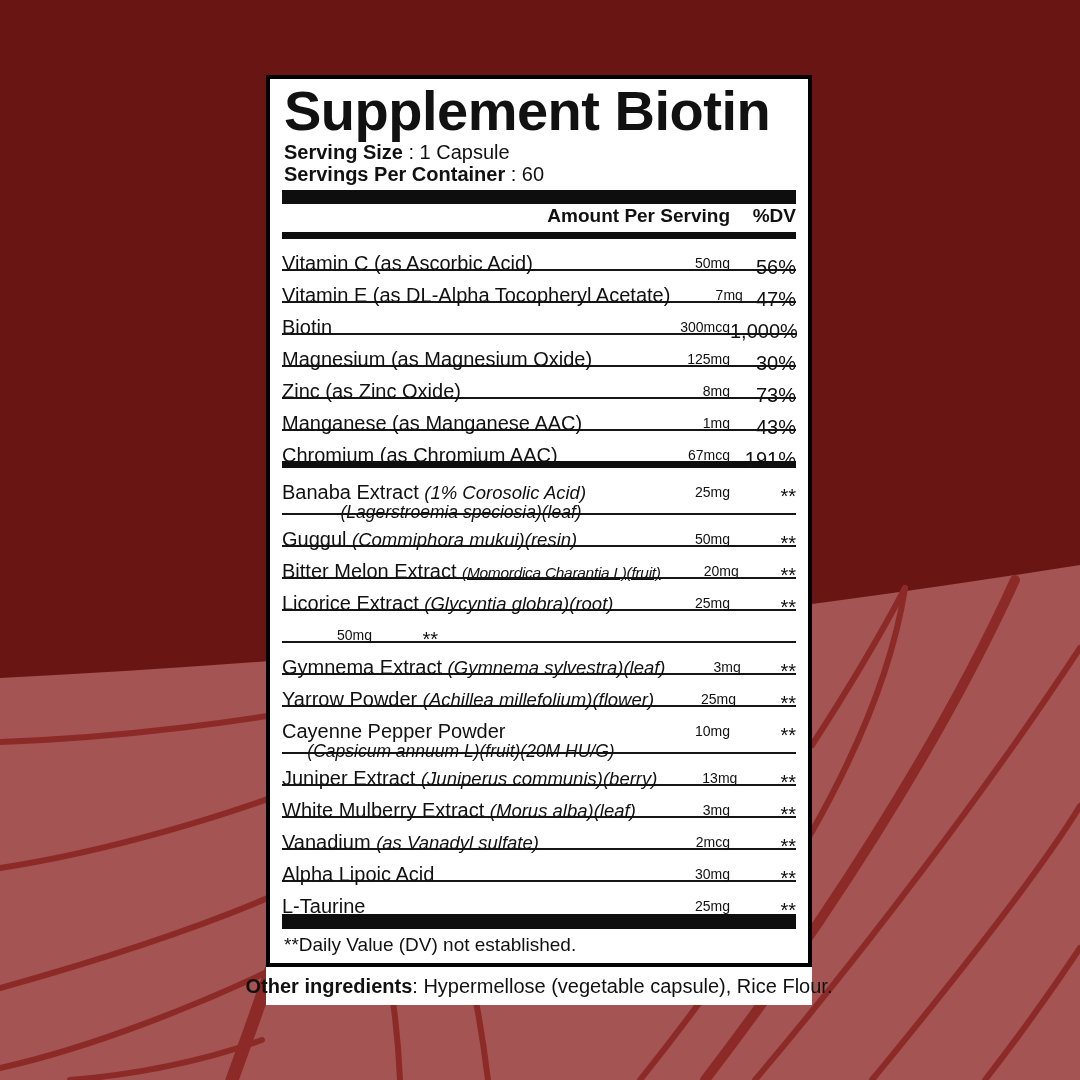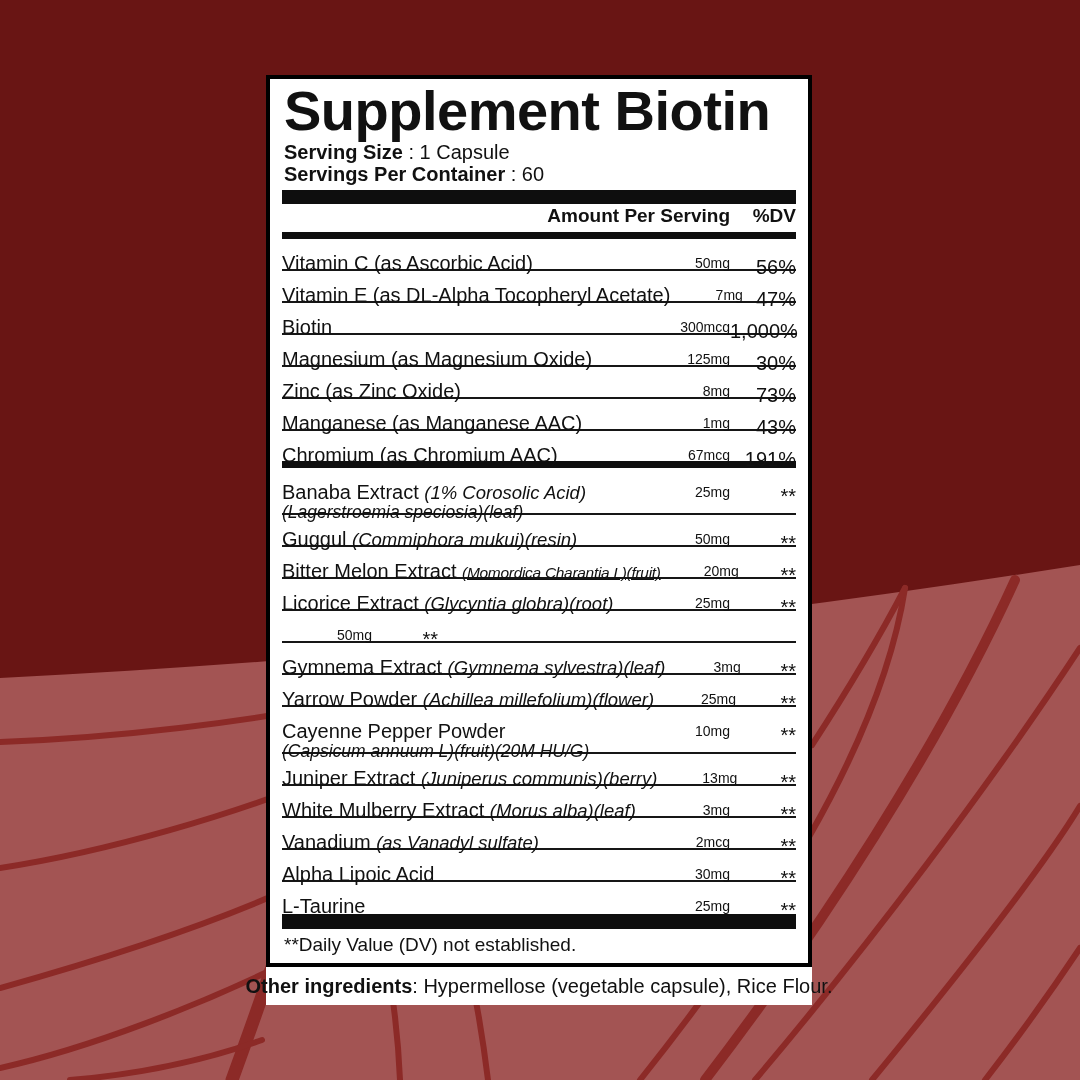--- a/index.html
+++ b/index.html
@@ -22,21 +22,21 @@
   .head-row{display:flex;align-items:flex-end;padding:1px 0 5px 0;font-size:19px;font-weight:bold;}
   .head-spacer{flex:1;}
   .head-amount{text-align:right;white-space:nowrap;}
   .head-dv{width:66px;text-align:right;white-space:nowrap;}
 
   .row{display:flex;align-items:flex-start;height:30px;padding-top:14px;box-sizing:border-box;}
   .row.two-line{height:45px;}
   .cell-name{flex:1;font-size:20px;line-height:21px;white-space:nowrap;overflow:visible;}
   .latin{font-style:italic;font-size:18.5px;}
   .latin-small{font-style:italic;font-size:15.5px;letter-spacing:-0.3px;text-decoration:underline;}
-  .name-line2{font-style:italic;font-size:17.5px;line-height:18px;margin-top:0px;white-space:nowrap;}
+  .name-line2{font-style:italic;font-size:17.5px;line-height:18px;margin-top:0px;white-space:nowrap;text-align:center;}
   .cell-amount{width:90px;text-align:right;font-size:14px;line-height:21px;white-space:nowrap;}
   .cell-dv{width:66px;text-align:right;font-size:20px;line-height:21px;position:relative;top:4px;white-space:nowrap;}
   .sep{height:2px;background:#161616;}
   .footnote{font-size:19px;padding-top:5px;margin-left:2px;}
   .other-strip{box-sizing:border-box;width:546px;height:38px;display:flex;align-items:center;
                justify-content:center;font-size:20px;color:#111;white-space:nowrap;border-radius:16px;}
   .other-strip b{font-weight:bold;}
 </style>
 </head>
 <body>

